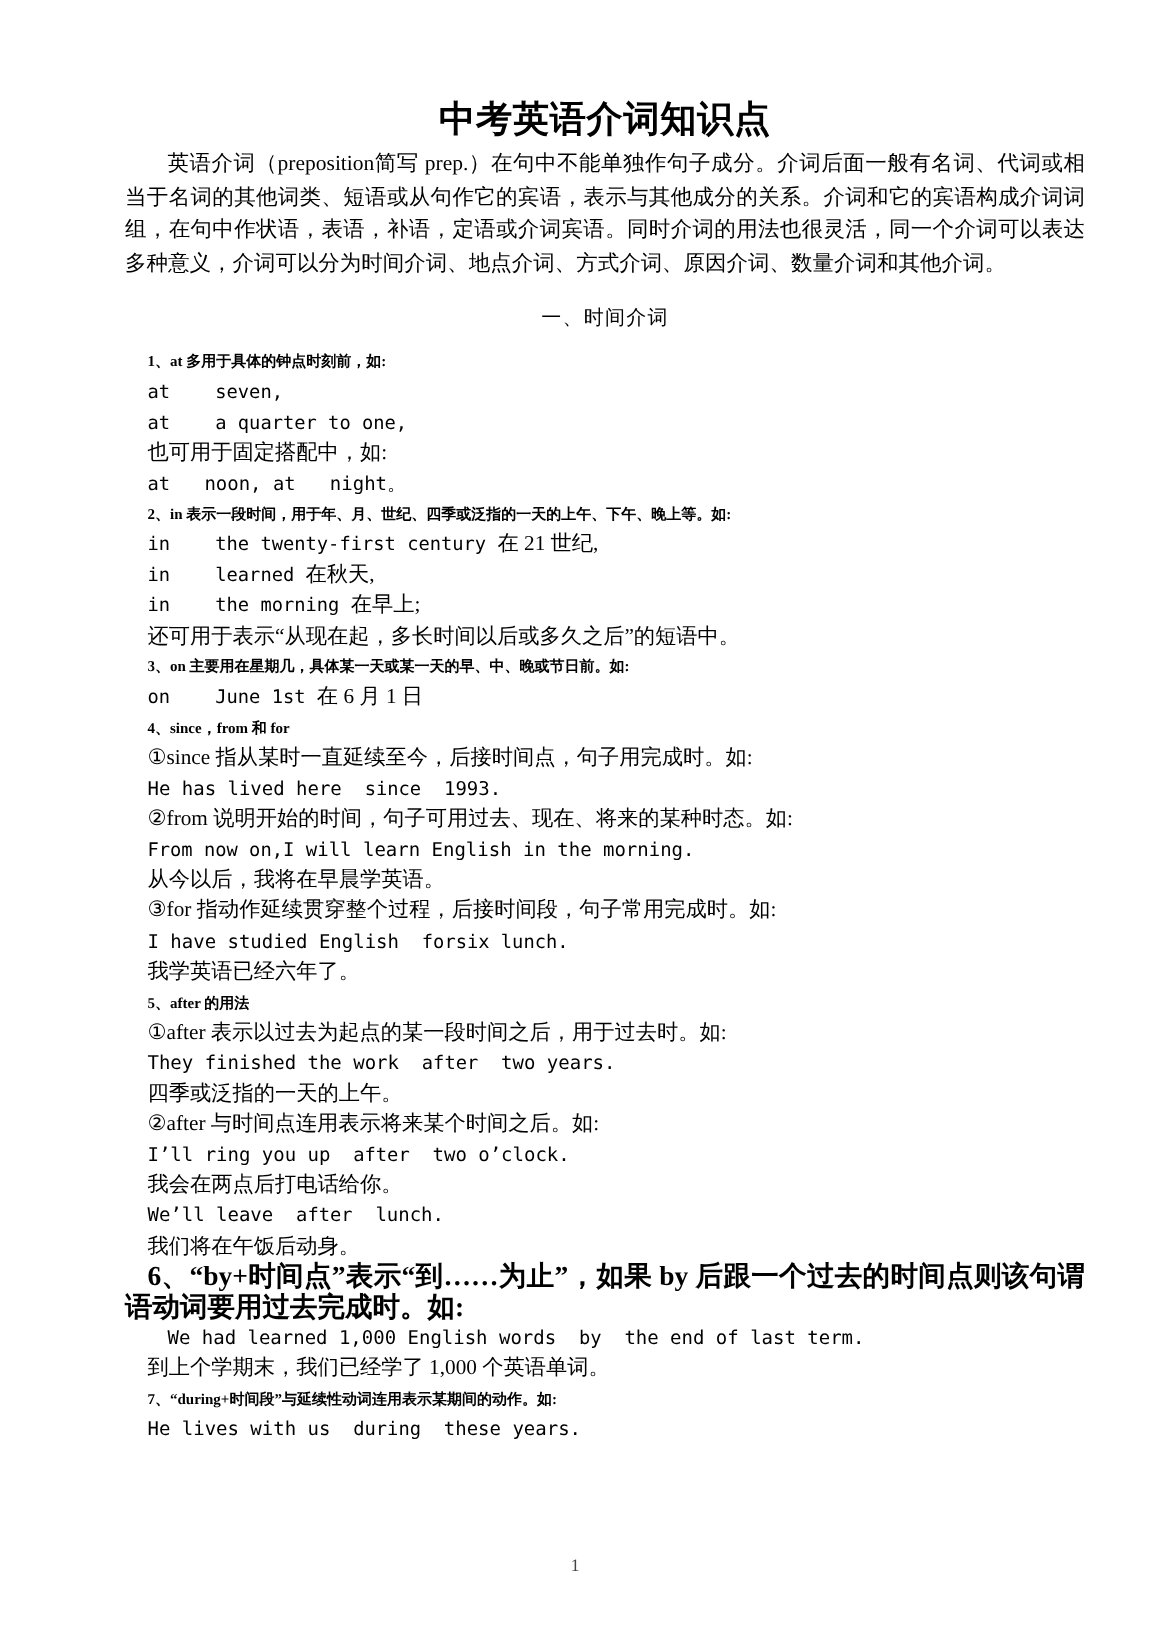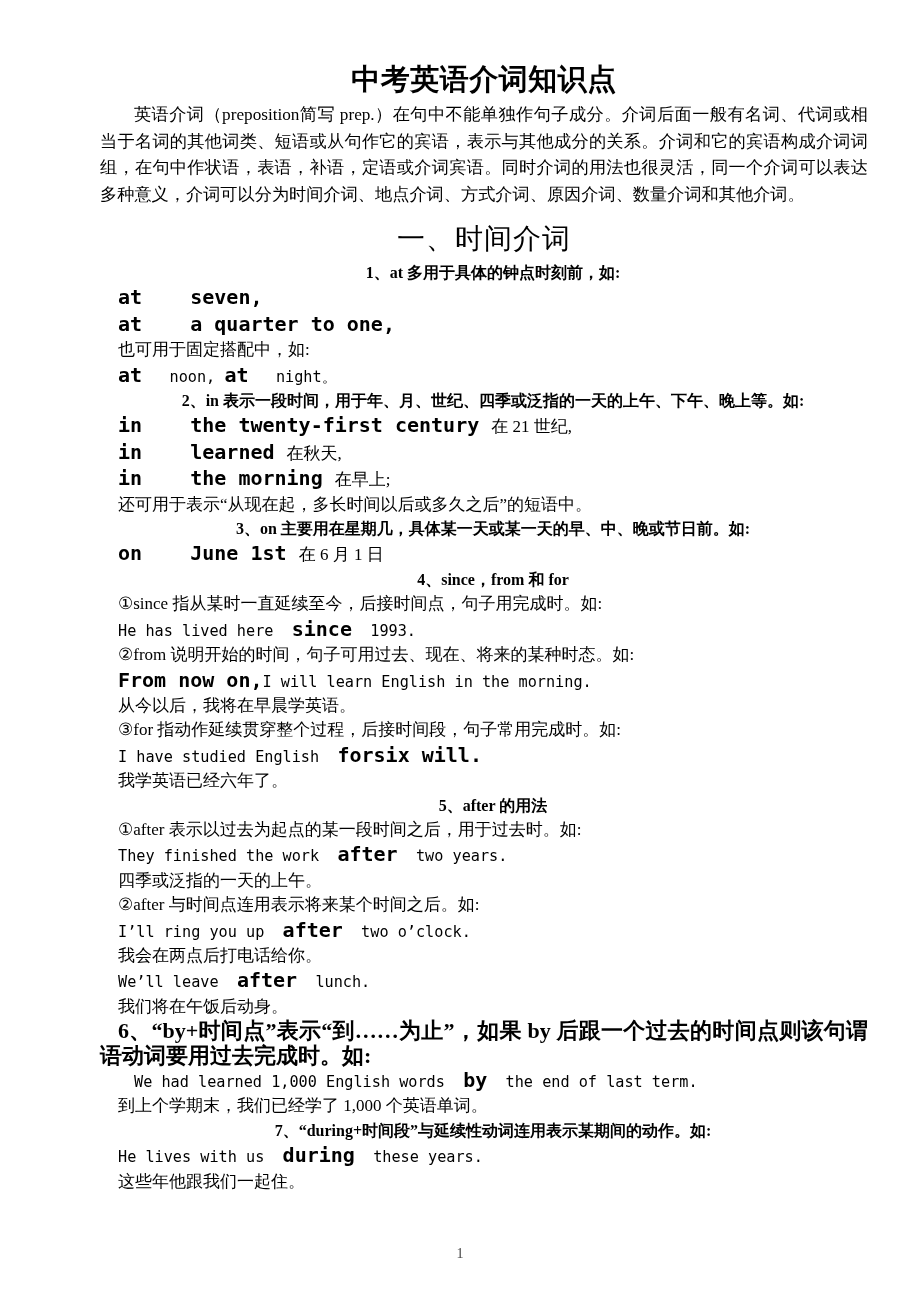--- a/index.html
+++ b/index.html
@@ -13,41 +13,41 @@
     height: 1302px;
     background: #ffffff;
     margin: 0 auto;
     overflow: hidden;
     font-family: "Liberation Serif", "DejaVu Serif", serif;
     color: #000000;
   }
   .content {
     position: absolute;
     left: 100px;
-    top: 0;
+    top: 16px;
     width: 768px;
   }
 
   
   .doc-title {
     font-family: "DejaVu Sans", "Liberation Sans", sans-serif;
     font-weight: bold;
     font-size: 29px;
     line-height: 34px;
     text-align: center;
     letter-spacing: 0.5px;
     margin: 0;
     padding-top: 62px;
   }
 
   
   .section-heading {
     font-family: "Liberation Serif", "DejaVu Serif", serif;
     font-weight: normal;
-    font-size: 28px;
+    font-size: 16px;
     line-height: 30px;
     text-align: center;
     margin: 0;
     padding-top: 16px;
     padding-bottom: 7px;
     letter-spacing: 1px;
   }
 
   
   p.ln {
@@ -73,33 +73,32 @@
   .cn {
     font-family: "Liberation Serif", "DejaVu Serif", serif;
   }
   .mono {
     font-family: "DejaVu Sans Mono", "Liberation Mono", monospace;
     font-size: 15.2px;
     letter-spacing: 0px;
   }
   .monob {
     font-family: "DejaVu Sans Mono", "Liberation Mono", monospace;
-    font-size: 20px;
-    font-weight: bold;
+    font-size: 15px;
+    font-weight: normal;
   }
 
   
   .rule {
     font-family: "Liberation Serif", "DejaVu Serif", serif;
     font-weight: bold;
-    font-size: 16px;
+    font-size: 12px;
     line-height: 24.4px;
     margin: 0;
     white-space: pre-wrap;
-    text-align: center;
   }
 
   .indent-1 { padding-left: 18px; }
   .indent-2 { padding-left: 34px; }
 
   
   .rule-wrap {
     font-family: "Liberation Serif", "DejaVu Serif", serif;
     font-weight: bold;
     font-size: 22px;
@@ -150,37 +149,36 @@
     <p class="rule indent-1">3、on 主要用在星期几，具体某一天或某一天的早、中、晚或节日前。如:</p>
     <p class="ln indent-1"><span class="monob">on    June 1st </span><span class="cn">在 6 月 1 日</span></p>
 
     <p class="rule indent-1">4、since，from 和 for</p>
     <p class="ln cn indent-1">①since 指从某时一直延续至今，后接时间点，句子用完成时。如:</p>
     <p class="ln indent-1"><span class="mono">He has lived here  </span><span class="monob">since</span><span class="mono">  1993.</span></p>
     <p class="ln cn indent-1">②from 说明开始的时间，句子可用过去、现在、将来的某种时态。如:</p>
     <p class="ln indent-1"><span class="monob">From now on,</span><span class="mono">I will learn English in the morning.</span></p>
     <p class="ln cn indent-1">从今以后，我将在早晨学英语。</p>
     <p class="ln cn indent-1">③for 指动作延续贯穿整个过程，后接时间段，句子常用完成时。如:</p>
-    <p class="ln indent-1"><span class="mono">I have studied English  </span><span class="monob">forsix will.</span></p>
+    <p class="ln indent-1"><span class="mono">I have studied English  </span><span class="monob">forsix lunch.</span></p>
     <p class="ln cn indent-1">我学英语已经六年了。</p>
 
     <p class="rule indent-1">5、after 的用法</p>
     <p class="ln cn indent-1">①after 表示以过去为起点的某一段时间之后，用于过去时。如:</p>
     <p class="ln indent-1"><span class="mono">They finished the work  </span><span class="monob">after</span><span class="mono">  two years.</span></p>
     <p class="ln cn indent-1">四季或泛指的一天的上午。</p>
     <p class="ln cn indent-1">②after 与时间点连用表示将来某个时间之后。如:</p>
     <p class="ln indent-1"><span class="mono">I’ll ring you up  </span><span class="monob">after</span><span class="mono">  two o’clock.</span></p>
     <p class="ln cn indent-1">我会在两点后打电话给你。</p>
     <p class="ln indent-1"><span class="mono">We’ll leave  </span><span class="monob">after</span><span class="mono">  lunch.</span></p>
     <p class="ln cn indent-1">我们将在午饭后动身。</p>
 
     <p class="rule-wrap">6、“by+时间点”表示“到……为止”，如果 by 后跟一个过去的时间点则该句谓语动词要用过去完成时。如:</p>
     <p class="ln indent-2"><span class="mono">We had learned 1,000 English words  </span><span class="monob">by</span><span class="mono">  the end of last term.</span></p>
     <p class="ln cn indent-1">到上个学期末，我们已经学了 1,000 个英语单词。</p>
 
     <p class="rule indent-1">7、“during+时间段”与延续性动词连用表示某期间的动作。如:</p>
     <p class="ln indent-1"><span class="mono">He lives with us  </span><span class="monob">during</span><span class="mono">  these years.</span></p>
-    <p class="ln cn indent-1">这些年他跟我们一起住。</p>
 
   </div>
 
   <div class="page-number">1</div>
 </div>
 
 </body></html>

